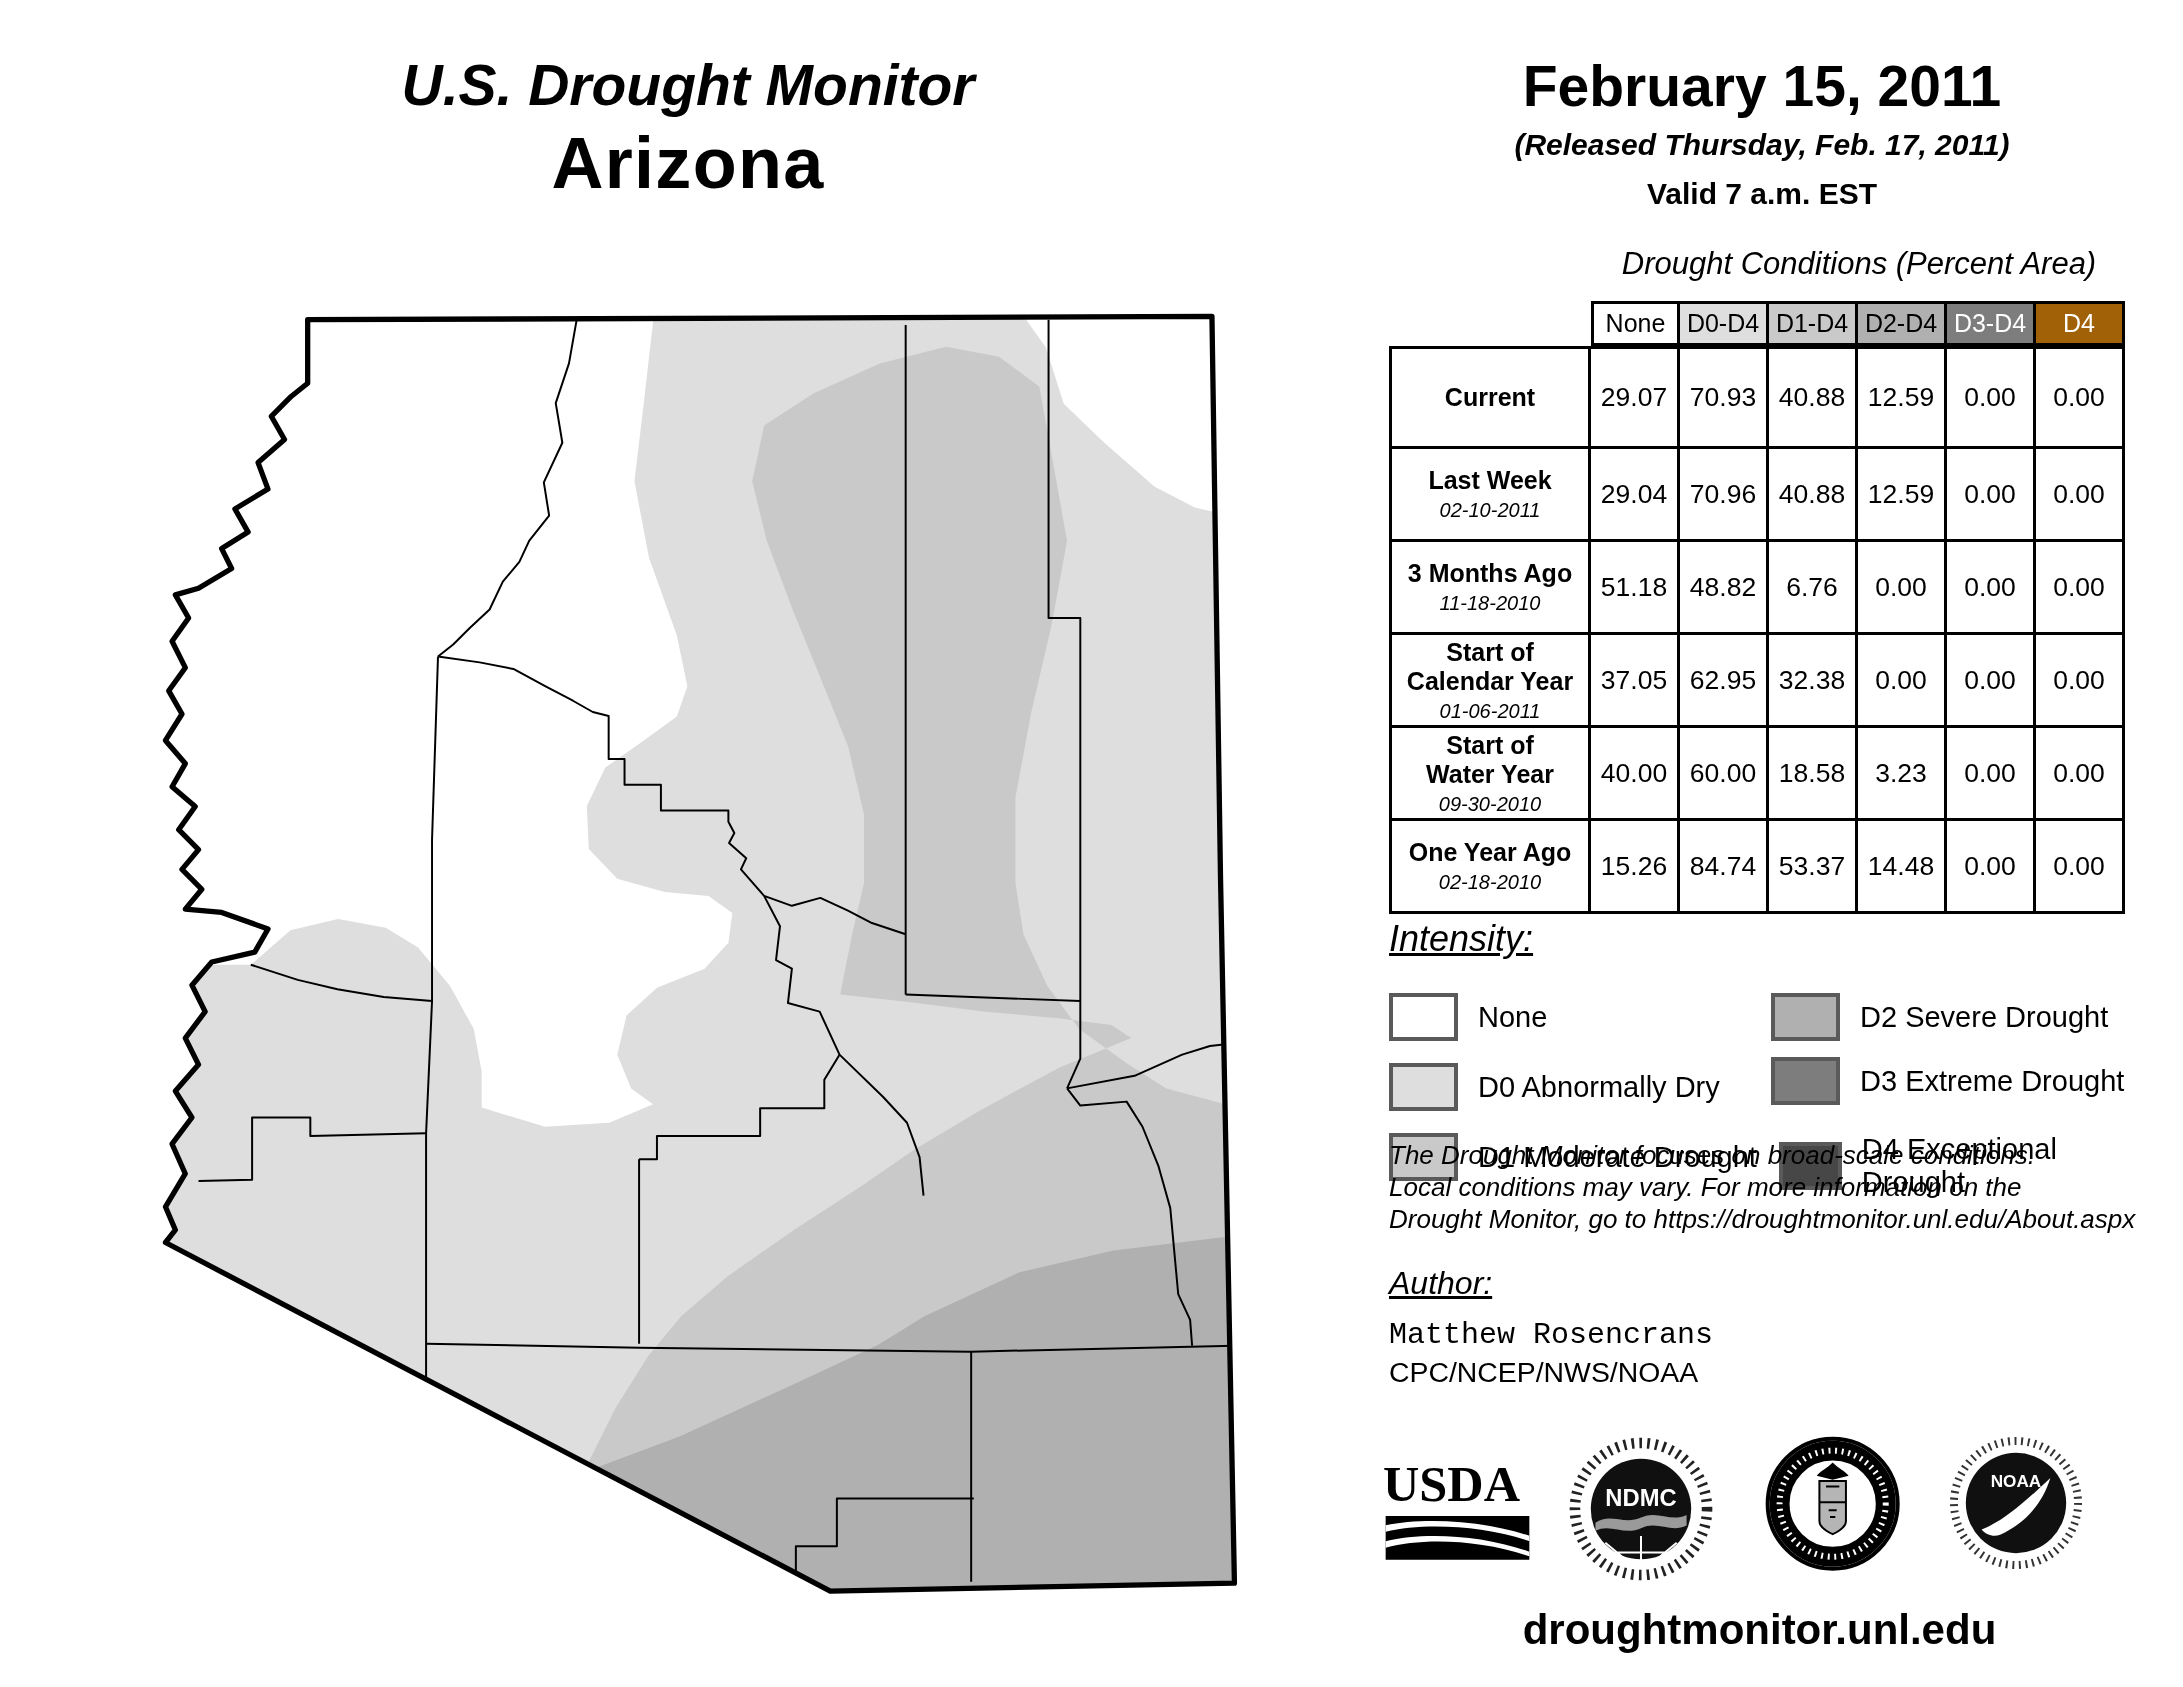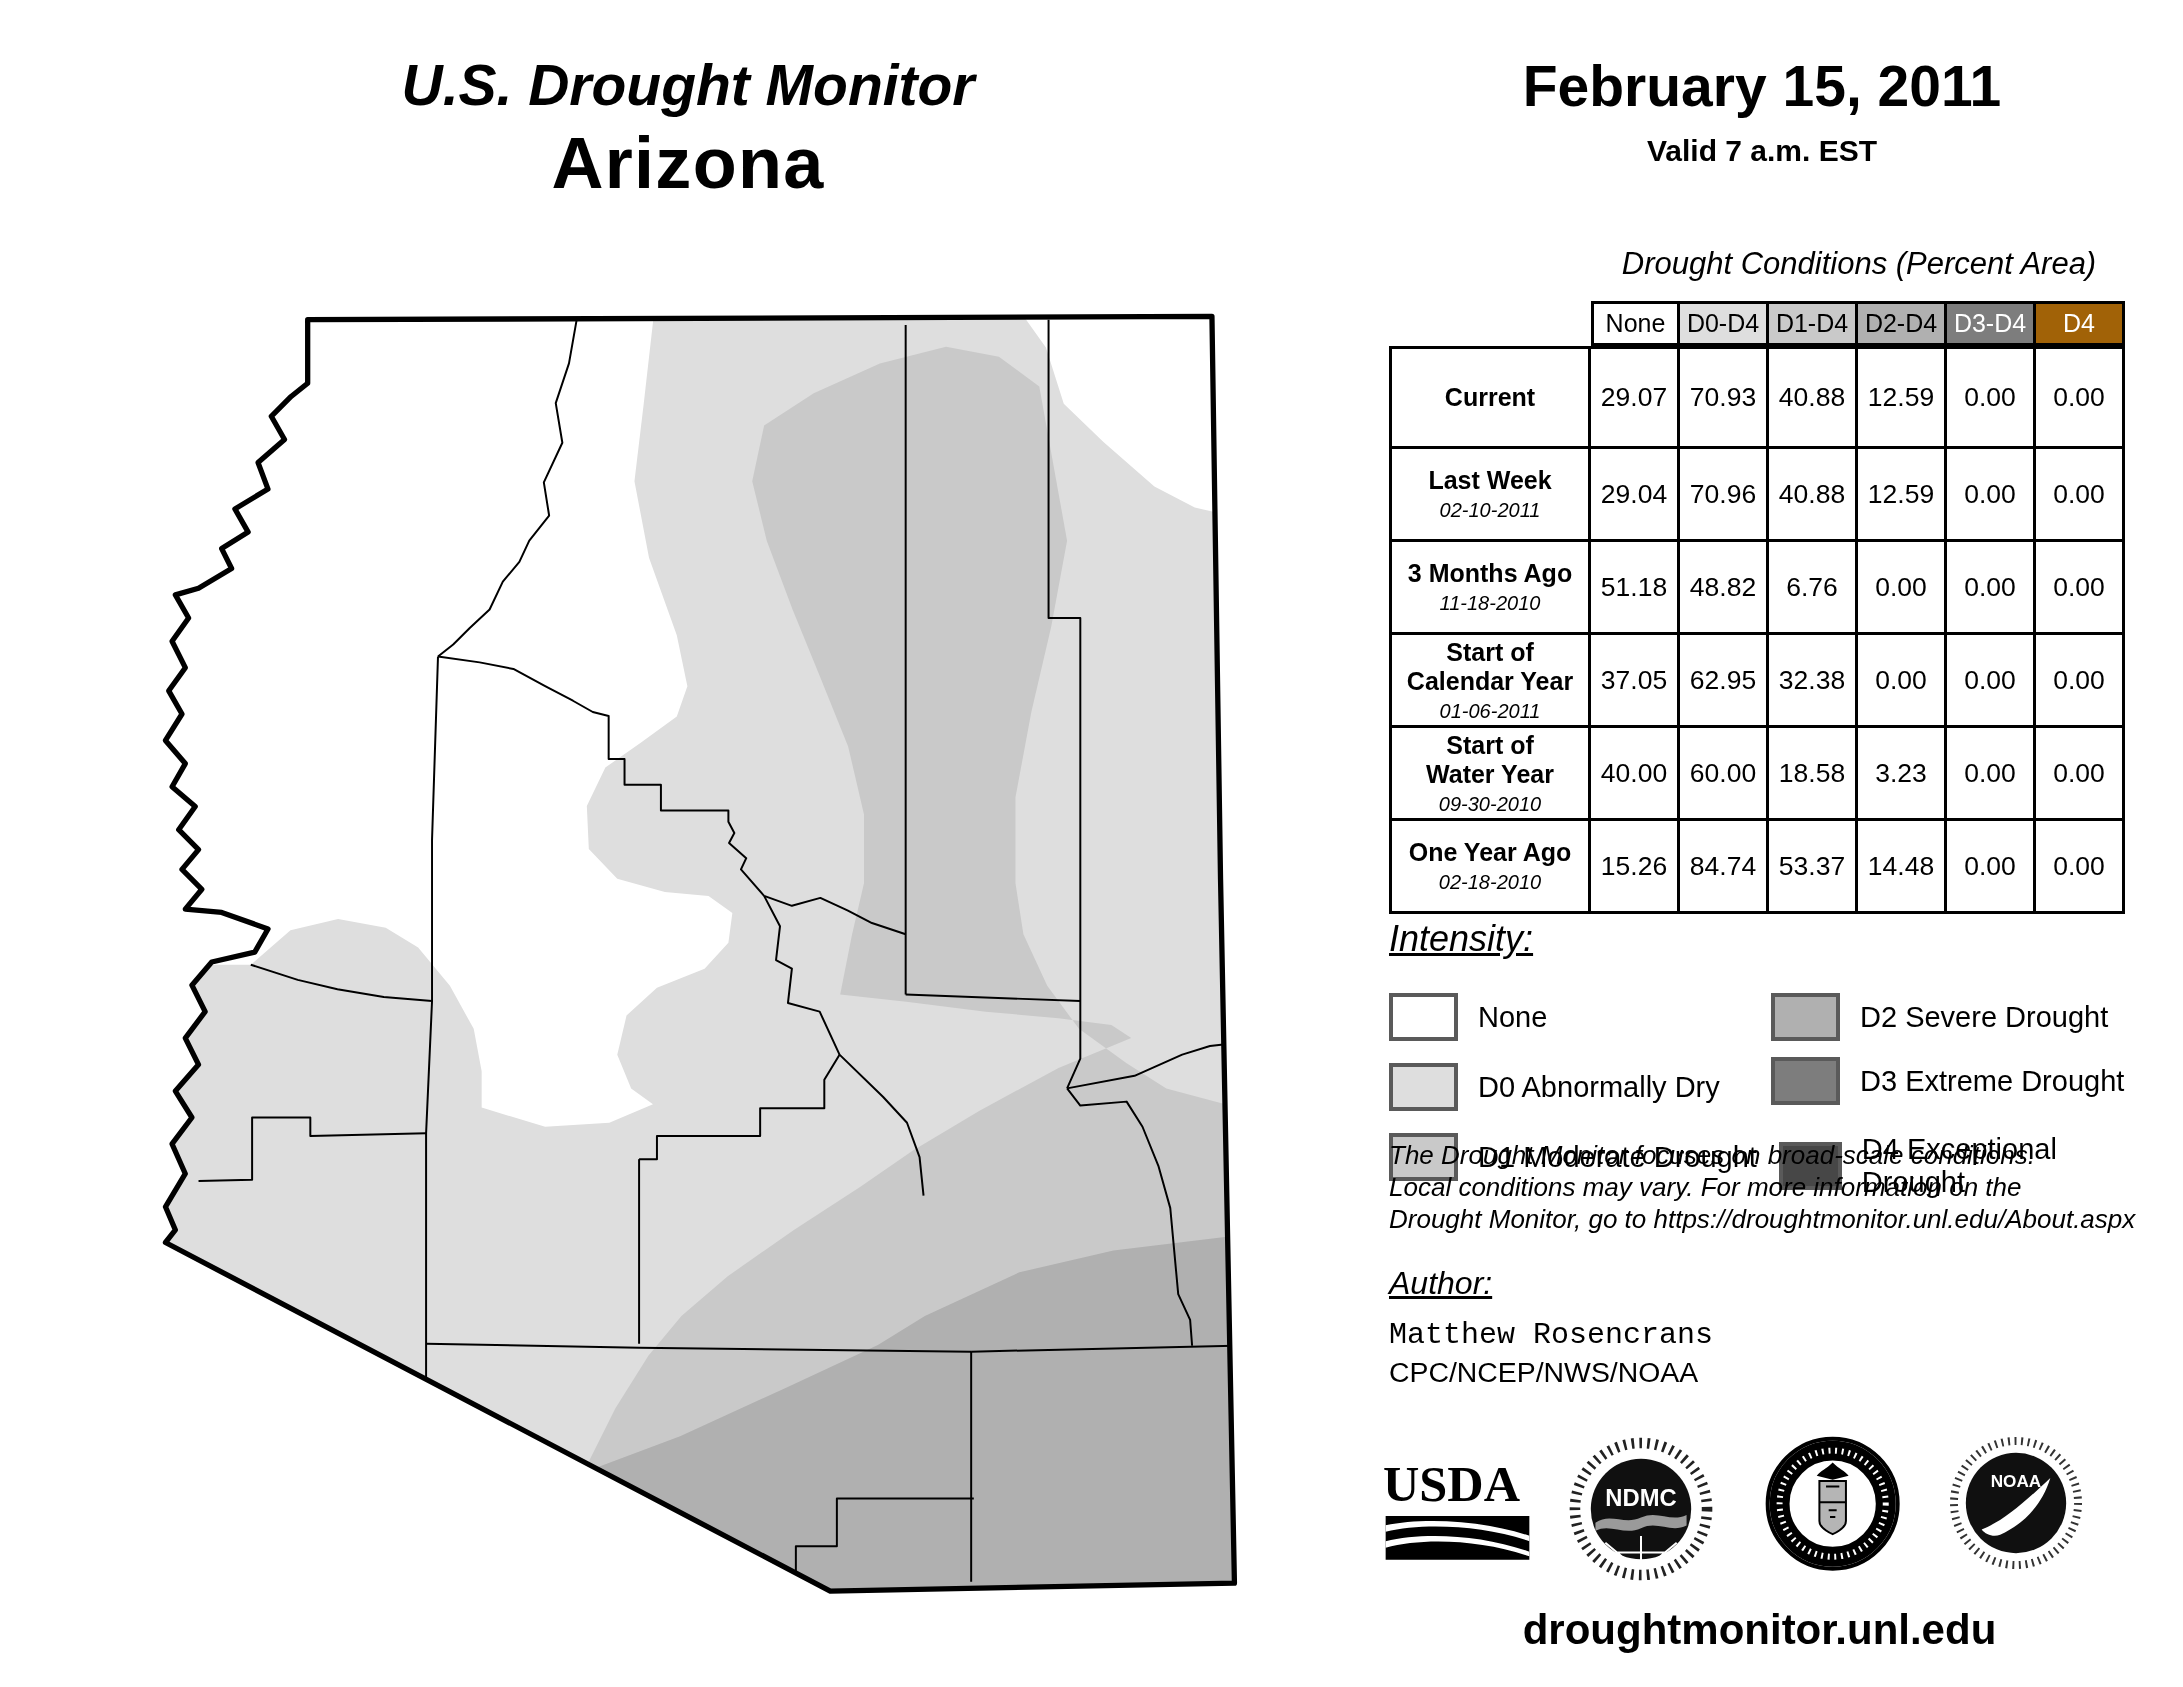--- a/index.html
+++ b/index.html
@@ -96,20 +96,21 @@
   </g>
 
   <path class="stateline" d="M315,54 L1682,49 L1695,900 L1716,1964 L1105,1976 L100,1449 L115,1430 L100,1395 L130,1345 L110,1300 L140,1260 L115,1220 L150,1180 L130,1140 L160,1100 L140,1060 L170,1025 L235,1010 L255,975 L185,950 L130,945 L155,915 L125,885 L150,855 L120,825 L145,790 L110,760 L130,725 L100,690 L125,650 L105,615 L130,580 L110,540 L135,505 L115,470 L150,460 L200,430 L185,400 L225,375 L205,340 L255,310 L240,270 L280,235 L260,200 L290,170 L315,150 Z"></path>
 </svg>
 
 <div class="abs kicker">U.S. Drought Monitor</div>
 <div class="abs state-title">Arizona</div>
 
 <div class="abs hdr">
   <div class="date">February 15, 2011</div>
+  <div class="released">(Released Thursday, Feb. 17, 2011)</div>
   <div class="valid">Valid 7 a.m. EST</div>
 </div>
 
 <div class="abs tbl-title">Drought Conditions (Percent Area)</div>
 
 <div class="abs dm-table">
 
   <div class="cell spacer"></div>
   <div class="cell hcell first" style="background:#ffffff;">None</div>
   <div class="cell hcell" style="background:#dedede;">D0-D4</div>

